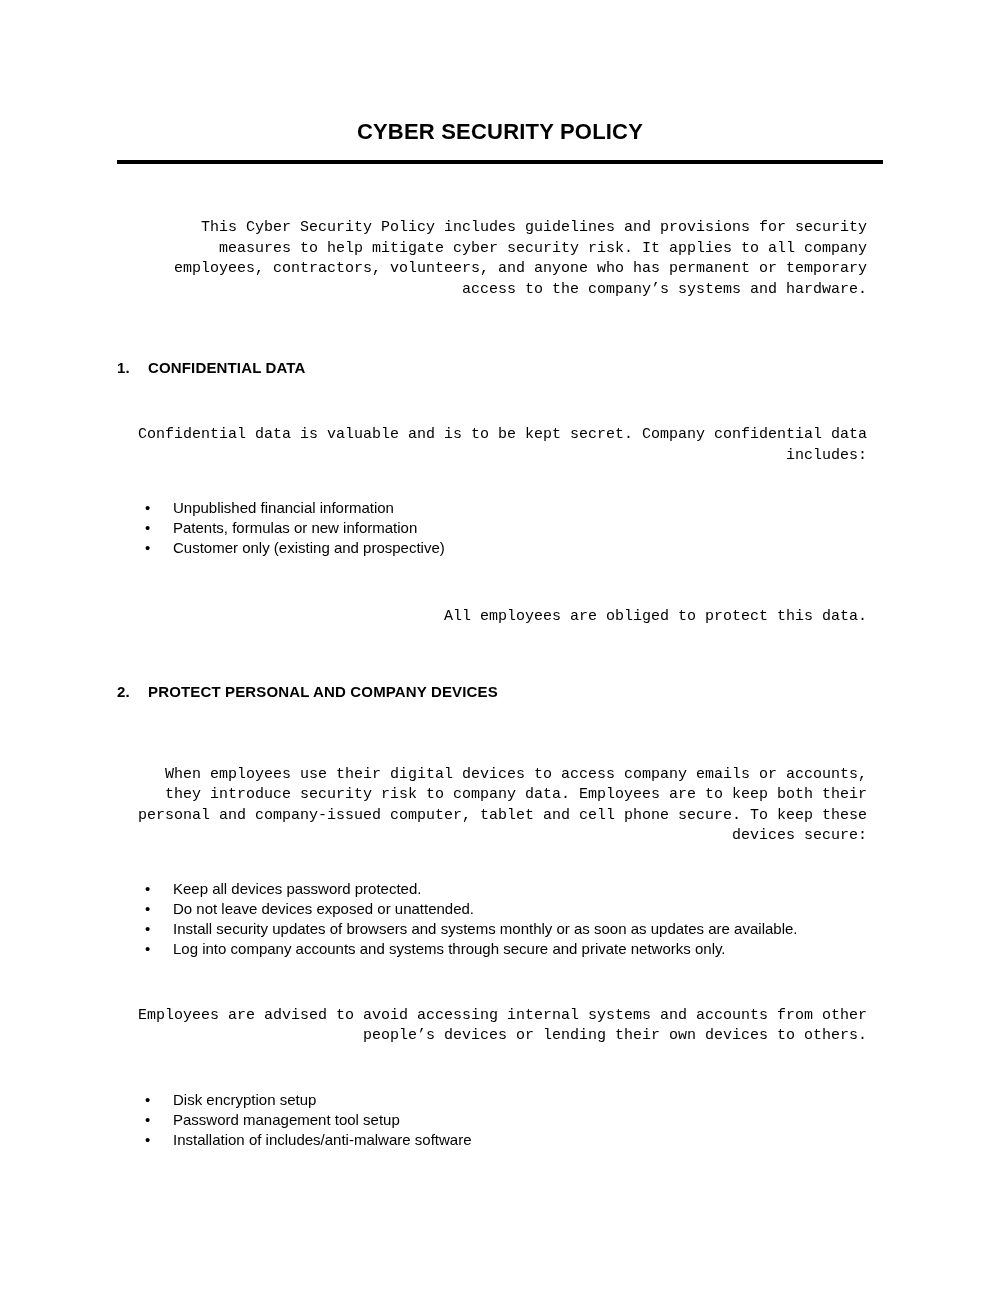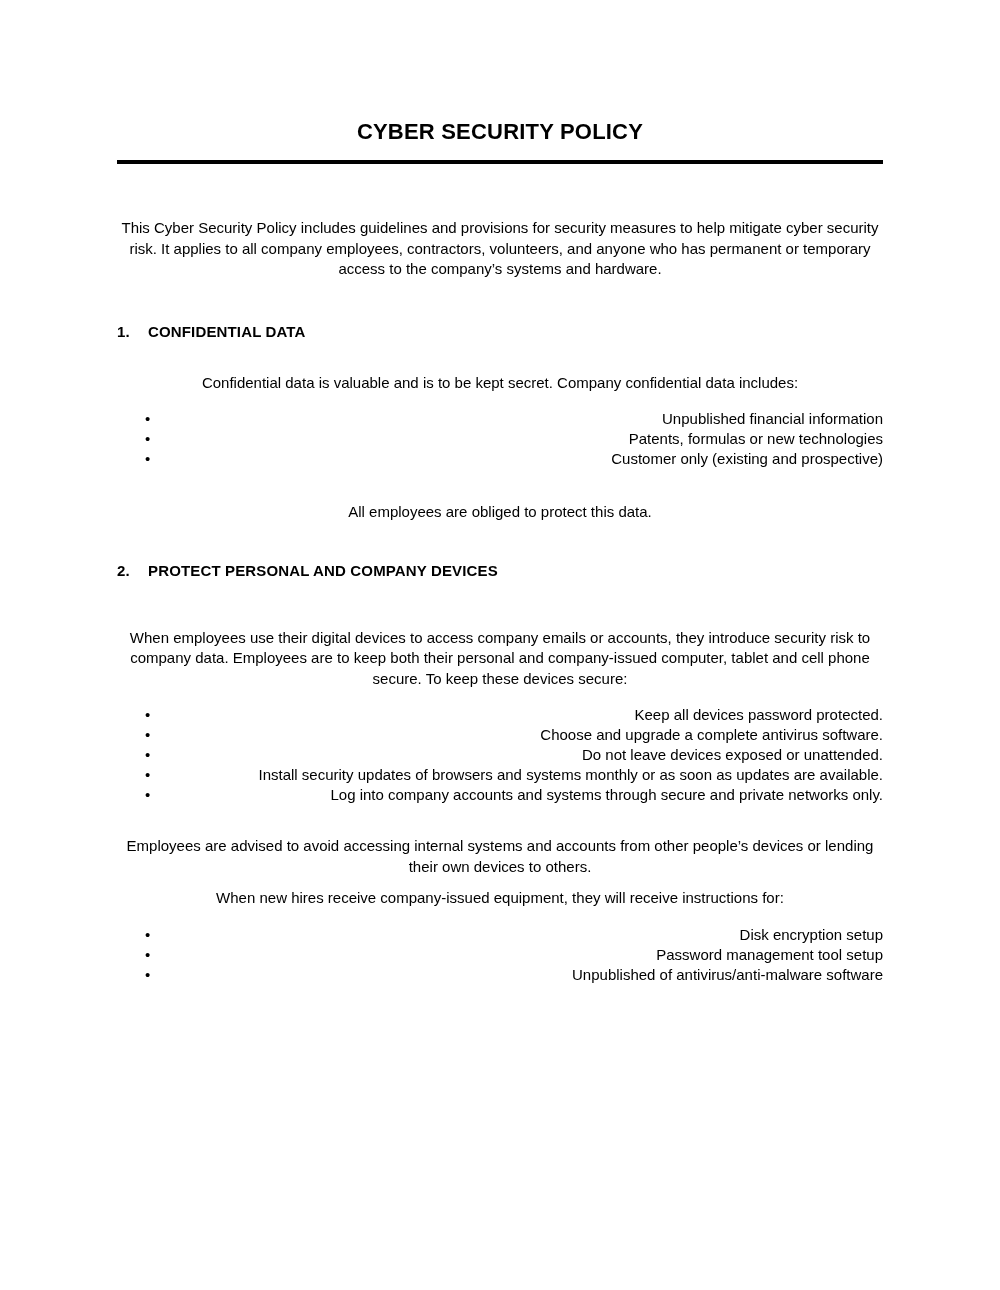--- a/index.html
+++ b/index.html
@@ -36,45 +36,45 @@
     text-align: center;
     letter-spacing: 0.2px;
   }
   .title-rule {
     margin-top: 14px;
     width: 766px;
     height: 4px;
     background: #000000;
   }
   .para {
-    margin: 0;
+    margin: 16px;
     font-size: 15px;
     line-height: 20.5px;
-    text-align: center;
+    text-align: right;
+    font-family: Liberation Mono, monospace;
   }
   .intro {
     margin-top: 54px;
   }
   .section-heading {
     margin: 0;
     font-size: 15px;
     font-weight: bold;
     line-height: 20px;
     letter-spacing: 0.15px;
     display: flex;
   }
   .section-heading .num {
     width: 31px;
     flex: none;
   }
   ul.bullets {
     margin: 0;
     padding: 0;
     list-style: none;
-    text-align: right;
   }
   ul.bullets li {
     position: relative;
     font-size: 15px;
     line-height: 20px;
     padding-left: 56px;
   }
   ul.bullets li::before {
     content: "\2022";
     position: absolute;
@@ -113,54 +113,52 @@
       <span class="num">1.</span>
       <span>CONFIDENTIAL DATA</span>
     </div>
 
     <div class="gap-h1-after"></div>
     <p class="para">Confidential data is valuable and is to be kept secret. Company confidential data includes:</p>
 
     <div class="gap-list-before"></div>
     <ul class="bullets" id="list-s1">
         <li>Unpublished financial information</li>
-        <li>Patents, formulas or new technologies</li>
+        <li>Patents, formulas or new information</li>
         <li>Customer only (existing and prospective)</li>
       </ul>
 
     <div class="gap-list-after"></div>
     <p class="para">All employees are obliged to protect this data.</p>
 
     <div class="gap-sec2-before"></div>
     <div class="section-heading">
       <span class="num">2.</span>
       <span>PROTECT PERSONAL AND COMPANY DEVICES</span>
     </div>
 
     <div class="gap-sec2-after"></div>
     <p class="para">When employees use their digital devices to access company emails or accounts, they introduce security risk to company data. Employees are to keep both their personal and company-issued computer, tablet and cell phone secure. To keep these devices secure:</p>
 
     <div class="gap-s2list-before"></div>
     <ul class="bullets" id="list-s2">
         <li>Keep all devices password protected.</li>
-        <li>Choose and upgrade a complete antivirus software.</li>
         <li>Do not leave devices exposed or unattended.</li>
         <li>Install security updates of browsers and systems monthly or as soon as updates are available.</li>
         <li>Log into company accounts and systems through secure and private networks only.</li>
       </ul>
 
     <div class="gap-s2list-after"></div>
     <p class="para">Employees are advised to avoid accessing internal systems and accounts from other people’s devices or lending their own devices to others.</p>
 
     <div class="gap-p-small"></div>
-    <p class="para">When new hires receive company-issued equipment, they will receive instructions for:</p>
 
     <div class="gap-list3-before"></div>
     <ul class="bullets" id="list-s3">
         <li>Disk encryption setup</li>
         <li>Password management tool setup</li>
-        <li>Unpublished of antivirus/anti-malware software</li>
+        <li>Installation of includes/anti-malware software</li>
       </ul>
 
     <div class="gap-list3-after"></div>
 
   </div>
 </div>
 
 </body></html>

